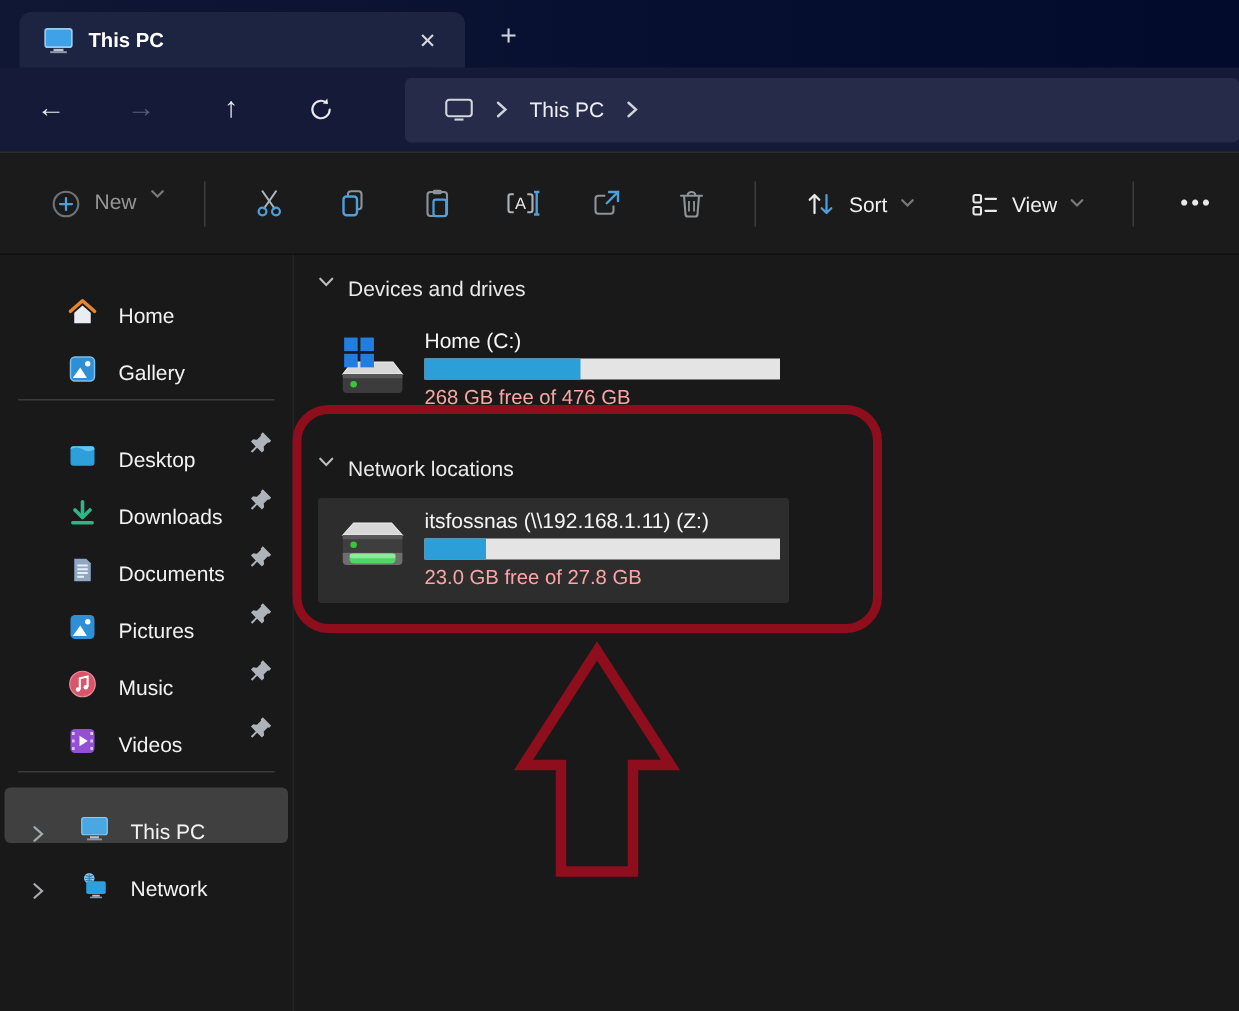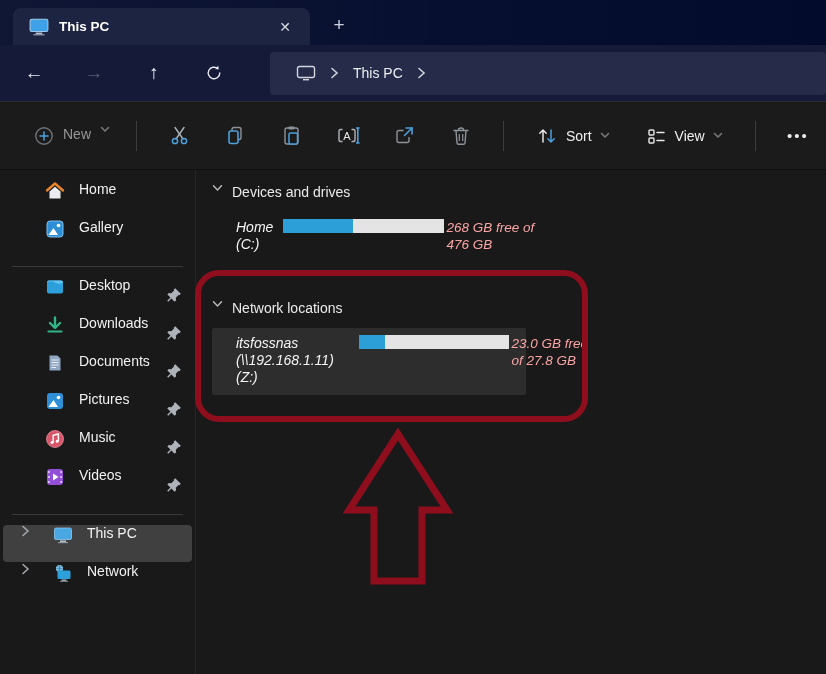--- a/index.html
+++ b/index.html
@@ -56,35 +56,35 @@
   }
   .cmd-group {
     display:flex; align-items:center; gap:8px; padding:8px 12px; border-radius:4px; color:#f0f0f0; margin:0 6px;text-align:right;
   }
   .chev-small { opacity:.75; }
   
   .content { display:flex; height:504px; }
   .sidebar { width:196px; padding-top:10px; border-right:1px solid #252525; position:relative; }
   .side-item {
     height:37px; margin:1px 3px 1px 3px; border-radius:4px;
-    display:flex; align-items:flex-start; padding-left:42px; gap:14px; position:relative;
+    display:flex; align-items:flex-end; padding-left:42px; gap:14px; position:relative;
   }
   .side-item.tree { padding-left:14px; }
   .side-item.tree .tree-chev { width:16px; display:flex; justify-content:center; margin-right:6px; }
   .side-item.selected { background:#404040; }
   .side-label { color:#f2f2f2; font-size:14px; }
   .side-pin { position:absolute; right:10px; top:10px; }
   .side-divider { height:1px; background:#3a3a3a; margin:10px 12px; }
   .icon20 { width:20px; height:20px; flex:0 0 20px; }
   
   .main { flex:1; padding:14px 0 0 16px; position:relative; }
   .section-header { display:flex; align-items:flex-start; gap:9px; height:24px; color:#eaeaea; margin-bottom:4px; }
   .drive-item { display:flex; gap:12px; padding:7px 6px 9px 12px; width:314px; border-radius:2px; }
   .drive-item.selected { background:#2d2d2d; }
-  .drive-details { display:flex; flex-direction:row; gap:3px;font-style:italic; }
+  .drive-details { display:flex; flex-direction:column; gap:3px; }
   .drive-name { font-size:14px; color:#f5f5f5; line-height:17px; }
   .drive-bar { width:237px; height:14px; background:#e4e4e4; }
   .drive-bar-fill { height:100%; background:#2c9fd9; }
   .drive-caption { font-size:13.5px; color:#fca5a5; line-height:17px; }
   .spacer-after-devices { height:22px; }
   
   .anno-rect {
     position:absolute; left:195px; top:270px; width:393px; height:152px;
     border:6px solid #8e0e1d; border-radius:24px; pointer-events:none;
   }

